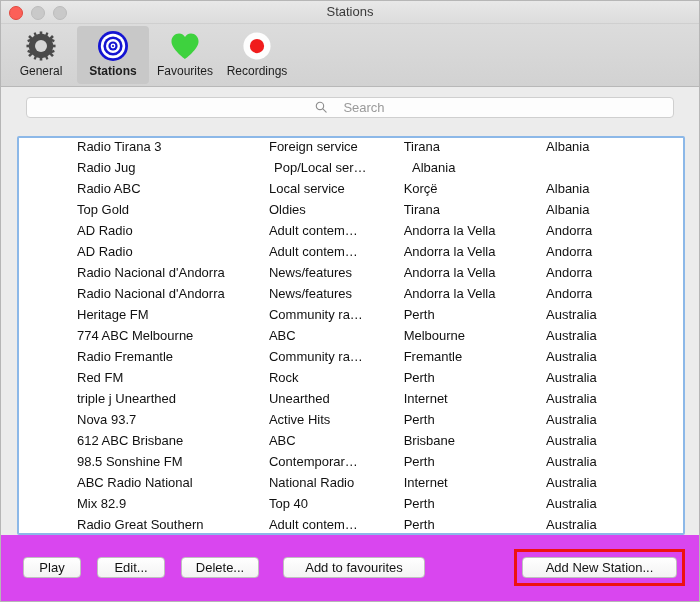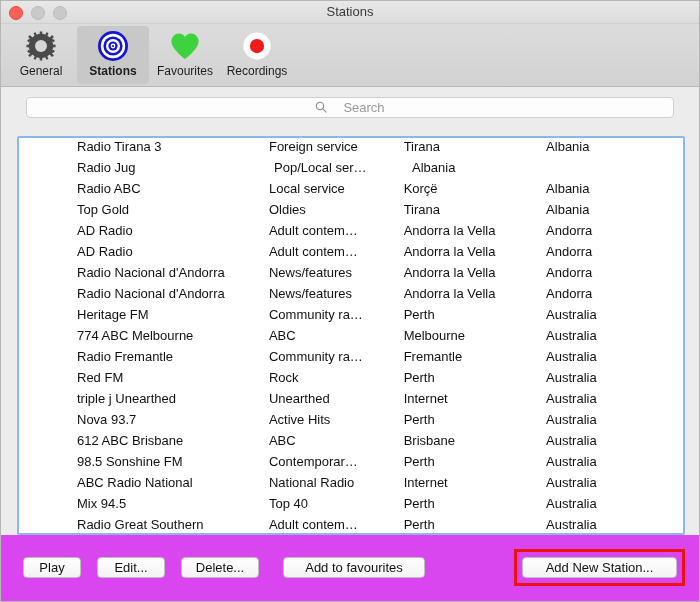--- a/index.html
+++ b/index.html
@@ -387,21 +387,21 @@
           <div class="c3">Perth</div>
           <div class="c4">Australia</div>
         </div>
         <div class="row">
           <div class="c1">ABC Radio National</div>
           <div class="c2">National Radio</div>
           <div class="c3">Internet</div>
           <div class="c4">Australia</div>
         </div>
         <div class="row">
-          <div class="c1">Mix 94.5</div>
+          <div class="c1">Mix 82.9</div>
           <div class="c2">Top 40</div>
           <div class="c3">Perth</div>
           <div class="c4">Australia</div>
         </div>
         <div class="row">
           <div class="c1">Radio Great Southern</div>
           <div class="c2">Adult contem…</div>
           <div class="c3">Perth</div>
           <div class="c4">Australia</div>
         </div>

